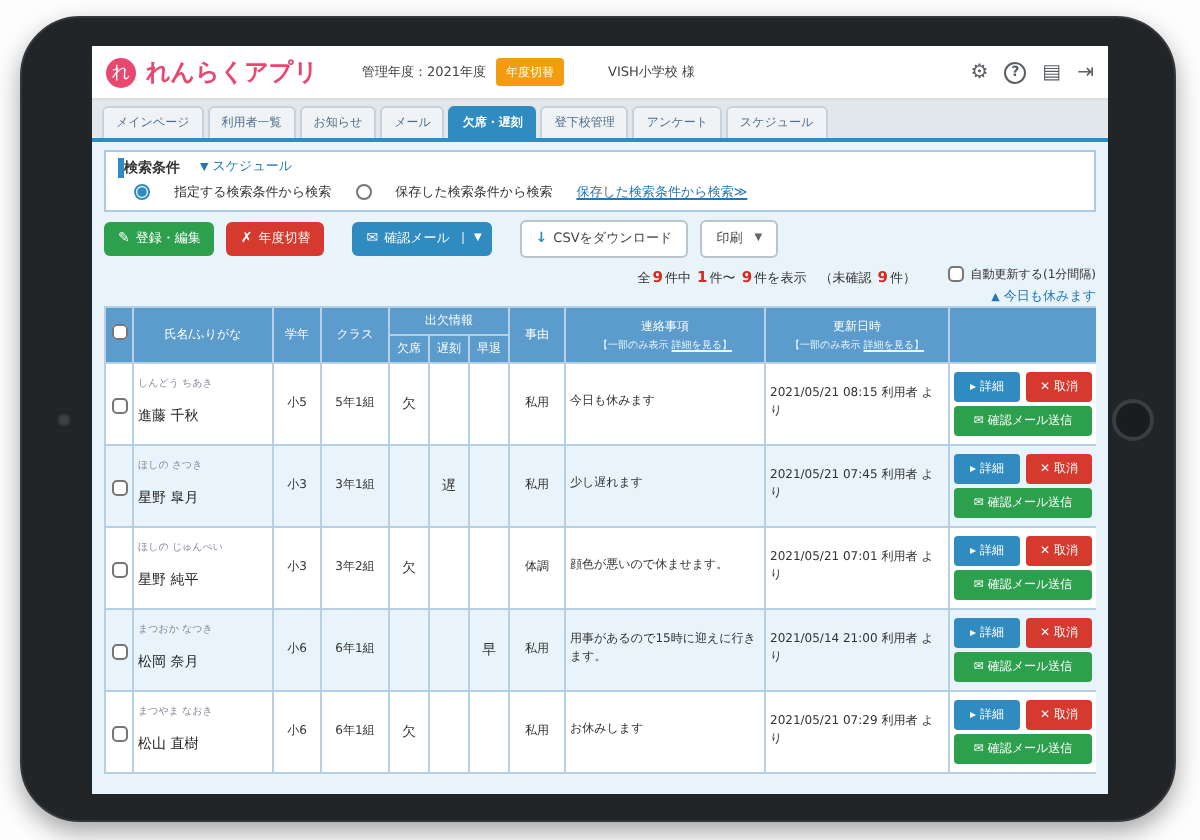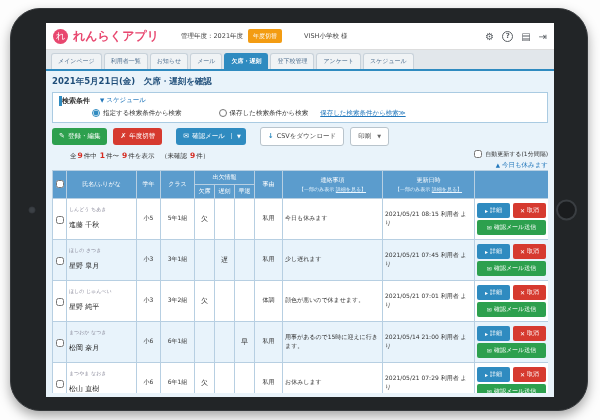--- a/index.html
+++ b/index.html
@@ -44,37 +44,37 @@
   .content { flex:1; background:#e9f3fa; padding:4px 6px; display:flex; flex-direction:column; overflow:hidden; }
   .page-title { font-size:8.5px; font-weight:bold; color:#1f4e79; margin:1px 0 4px; }
 
   .search-box { background:#fff; border:1px solid #aacbe2; padding:3px 6px 4px; margin-bottom:4px; }
   .search-row1 { display:flex; align-items:center; gap:10px; margin-bottom:3px; }
   .search-label { font-size:7px; font-weight:bold; border-left:3px solid #2f8bc0; padding-left:0; color:#333; }
   .link { color:#2277bb; font-size:6.5px; cursor:pointer; white-space:nowrap; }
   .link.u { text-decoration:underline; }
   .tri { font-size:5.5px; color:#2277bb; margin-right:2px; }
   .search-row2 { display:flex; align-items:center; gap:12px; font-size:6.5px; padding-left:8px; }
-  .radio-opt { display:flex; align-items:flex-start; gap:3px; cursor:pointer;margin-left:25px; }
+  .radio-opt { display:flex; align-items:flex-start; gap:12px; cursor:pointer; }
   input[type=radio], input[type=checkbox] { width:8px; height:8px; margin:0; accent-color:#2f8bc0; cursor:pointer; }
 
   .toolbar { display:flex; align-items:center; gap:6px; margin-bottom:4px; }
   .btn { display:inline-flex; align-items:center; gap:3px; font-size:6.5px; padding:4px 7px;
     border-radius:3px; border:none; color:#fff; cursor:pointer; font-family:inherit; white-space:nowrap; }
   .icn { font-size:7px; }
   .btn-green { background:#2da04e; }
   .btn-red   { background:#d63a2f; margin-right:8px; }
   .btn-blue  { background:#2f8bc0; padding-right:0; margin-right:8px; }
   .btn-blue .caret { border-left:1px solid rgba(255,255,255,.5); padding:0 5px; margin-left:3px; font-size:5px; }
   .btn-line  { background:#fff; border:1px solid #b9c4cc; color:#444; }
   .btn-line .dl { color:#2f8bc0; font-weight:bold; }
   .caret-sm { font-size:5px; color:#666; margin-left:3px; }
 
   .count-row { position:relative; min-height:18px; font-size:6.5px; margin-bottom:2px; }
-  .count-center { position:absolute; left:18px; right:90px; text-align:left; top:1px; color:#333; }
+  .count-center { position:absolute; left:18px; right:90px; text-align:right; top:1px; color:#333; }
   .num-red { color:#d62a1f; font-weight:bold; font-size:7.5px; padding:0 1px; }
   .count-right { position:absolute; right:0; top:0; display:flex; flex-direction:column; align-items:flex-end; gap:2px; font-size:6px; }
   .chk-line { display:flex; align-items:center; gap:3px; }
 
   
   .tbl-wrap { flex:1; overflow:hidden; }
   .tbl { width:100%; border-collapse:collapse; background:#fff; table-layout:fixed; }
   .tbl th, .tbl td { border:1px solid #b7cfe2; padding:1px 2px; }
   .tbl thead th { background:#5b9ccd; color:#fff; font-weight:normal; font-size:6px; text-align:center; padding:2px 1px; }
   .th-note { display:block; font-size:5px; color:#eaf6ff; margin-top:1px; }
@@ -124,21 +124,20 @@
       <div class="tab">お知らせ</div>
       <div class="tab">メール</div>
       <div class="tab active">欠席・遅刻</div>
       <div class="tab">登下校管理</div>
       <div class="tab">アンケート</div>
       <div class="tab">スケジュール</div>
     </div>
 
     <div class="content">
 
-      <div class="page-title">2021年5月21日(金)　欠席・遅刻を確認</div>
 
       <div class="search-box">
         <div class="search-row1">
           <span class="search-label">検索条件</span>
           <span class="link"><span class="tri">▼</span><span>スケジュール</span></span>
         </div>
         <div class="search-row2">
           <label class="radio-opt">
             <input type="radio" name="searchmode" checked="" style="">
             <span>指定する検索条件から検索</span>

